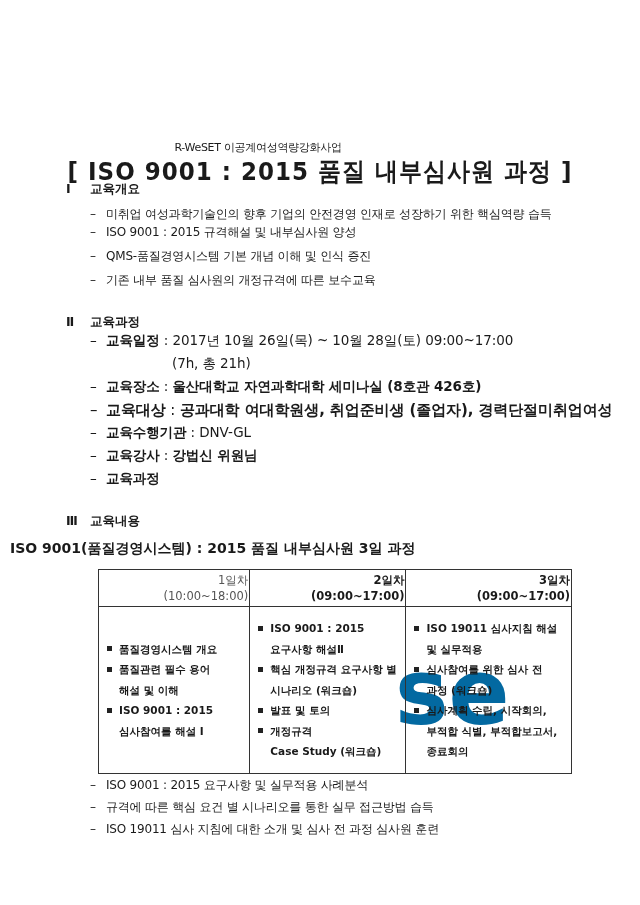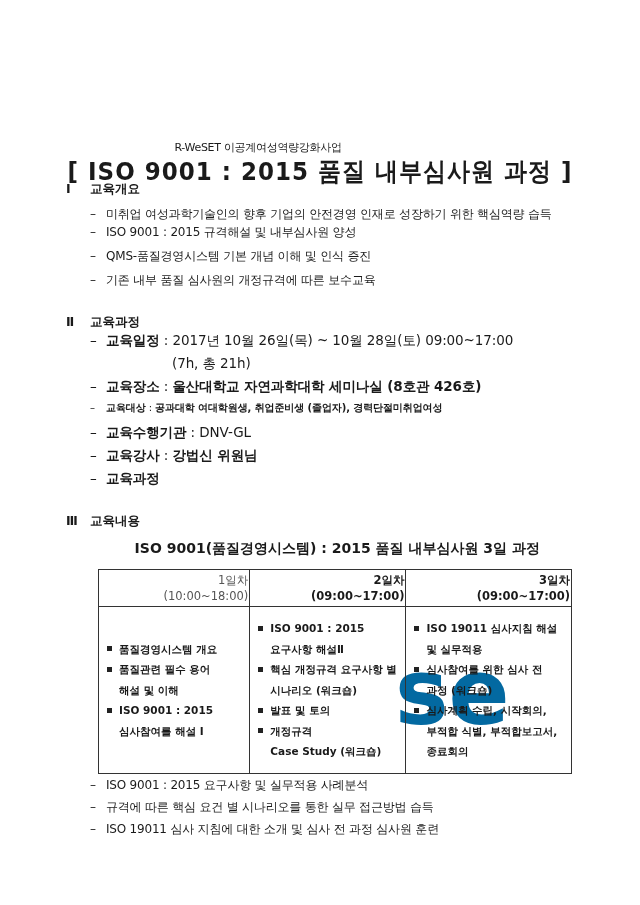--- a/index.html
+++ b/index.html
@@ -9,21 +9,21 @@
   }
   .abs { position:absolute; }
   .subtitle { top:140px; left:0; width:516px; text-align:center; font-size:11px; letter-spacing:-0.3px; }
   .title { top:156px; left:0; width:640px; text-align:center; font-size:23px; font-weight:bold; letter-spacing:1px; transform:scaleY(1.1); }
   .sec-head { font-size:12.5px; font-weight:bold; }
   .sec-num { display:inline-block; width:24px; }
   .line { font-size:12px; letter-spacing:-0.2px; white-space:nowrap; }
   .dash { display:inline-block; width:16px; }
   .bold { font-weight:bold; }
   .line2 { font-size:13.5px; letter-spacing:-0.1px; white-space:nowrap; }
-  .table-title { top:540px; left:0; width:540px; text-align:right; font-size:14px; font-weight:bold; padding-left:10px; box-sizing:border-box; }
+  .table-title { top:540px; left:0; width:540px; text-align:left; font-size:14px; font-weight:bold; padding-left:10px; box-sizing:border-box; }
   table.plan {
     position:absolute; top:569px; left:98px; width:474px; border-collapse:collapse;
     font-size:11px;
   }
   table.plan th, table.plan td { border:1px solid #333; }
   table.plan th { height:34px; font-weight:normal; text-align:right; line-height:16px; font-size:11.5px; }
   table.plan th.b { font-weight:bold; }
   table.plan th.light { color:#555; }
   table.plan td { height:166px; vertical-align:middle; padding:0 6px 0 8px; }
   .cell-item { line-height:20.5px; white-space:nowrap; font-size:10.5px;font-weight:bold; }
@@ -49,21 +49,21 @@
 <div class="abs sec-head" style="top:314px; left:66px;">
   <span class="sec-num">Ⅱ</span><span>교육과정</span>
 </div>
 <div class="abs line2" style="top:332px; left:90px;">
   <span class="dash">–</span><span class="bold">교육일정</span> <span>:</span> <span>2017년 10월 26일(목) ~ 10월 28일(토) 09:00~17:00</span>
 </div>
 <div class="abs line2" style="top:355px; left:172px;">(7h, 총 21h)</div>
 <div class="abs line2" style="top:378px; left:90px;">
   <span class="dash">–</span><span class="bold">교육장소</span> <span>:</span> <span class="bold">울산대학교 자연과학대학 세미나실 (8호관 426호)</span>
 </div>
-<div class="abs line2" style="top:401px; left:90px; font-size:10px;">
+<div class="abs line2" style="top:401px; left:90px; font-size:15px;">
   <span class="dash">–</span><span class="bold">교육대상</span> <span>:</span> <span class="bold">공과대학 여대학원생, 취업준비생 (졸업자), 경력단절미취업여성</span>
 </div>
 <div class="abs line2" style="top:424px; left:90px;">
   <span class="dash">–</span><span class="bold">교육수행기관</span> <span>:</span> <span>DNV-GL</span>
 </div>
 <div class="abs line2" style="top:447px; left:90px;">
   <span class="dash">–</span><span class="bold">교육강사</span> <span>:</span> <span class="bold">강법신 위원님</span>
 </div>
 <div class="abs line2" style="top:470px; left:90px;">
   <span class="dash">–</span><span class="bold">교육과정</span>

